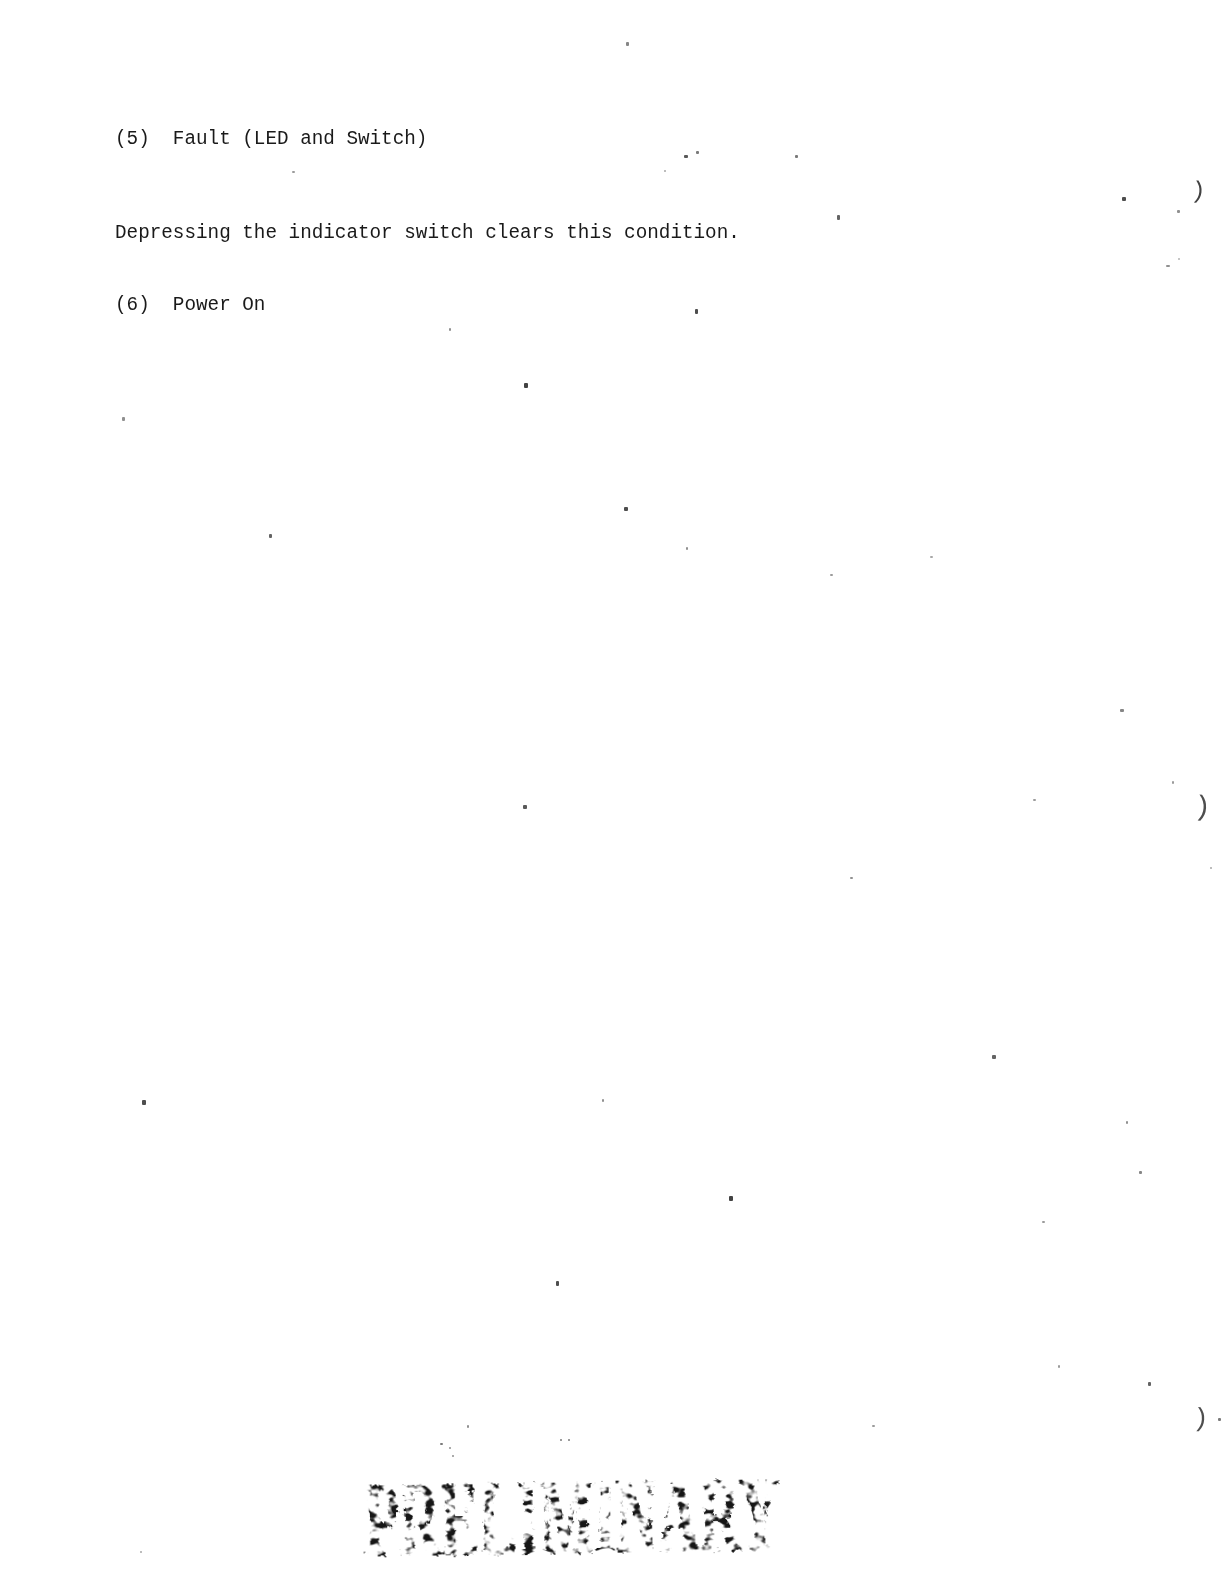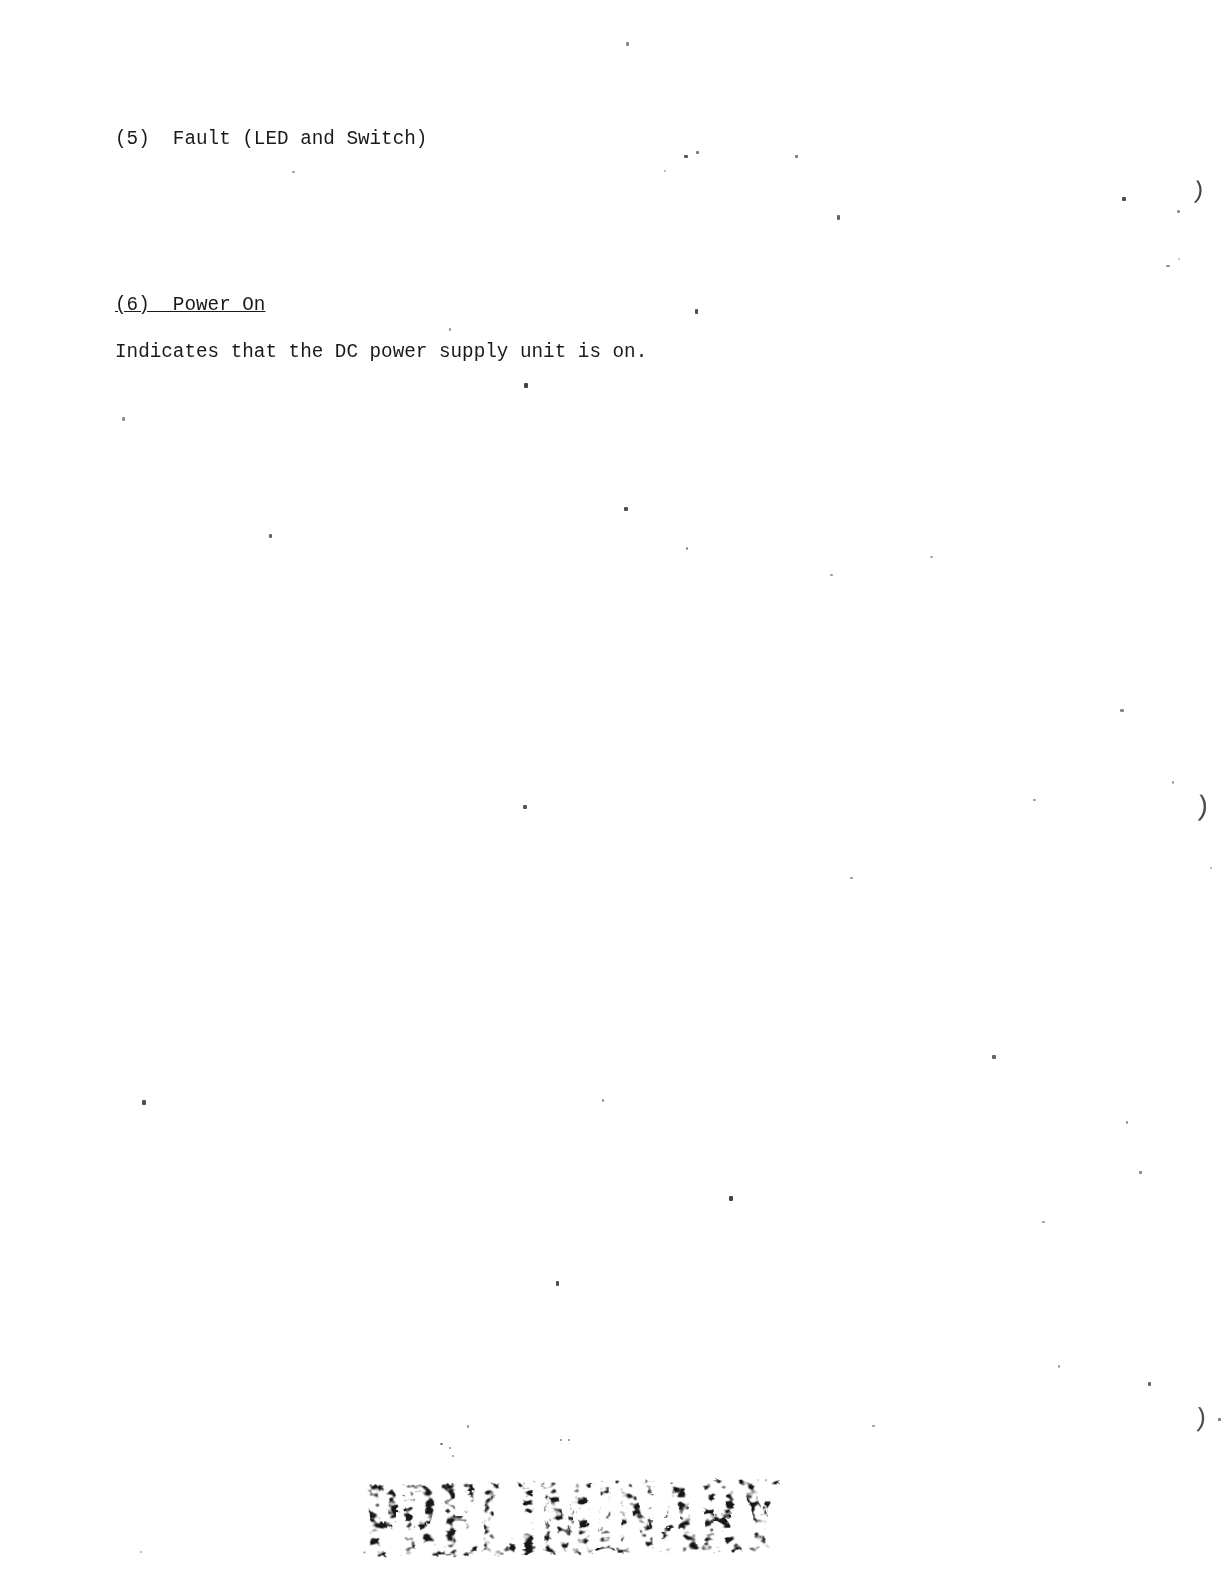--- a/index.html
+++ b/index.html
@@ -21,21 +21,21 @@
     white-space: pre;
     font-size: 19.3px;
     line-height: 22px;
     color: #1a1a1a;
     letter-spacing: 0px;
     font-family: "Liberation Mono", "DejaVu Sans Mono", monospace;
   }
   #sec5-heading { top: 128px; }
   #sec5-line1   { top: 185px; }
   #sec5-line2   { top: 222px; }
-  #sec6-heading { top: 294px; text-decoration: underline; }
+  #sec6-heading { top: 294px; }
   #sec6-line1   { top: 341px; }
 
   .speck {
     position: absolute;
     background: #222222;
     border-radius: 1px;
   }
   .stray-paren {
     position: absolute;
     color: #222222;
@@ -49,24 +49,24 @@
   }
 </style>
 </head>
 <body>
 
 <div class="page">
 
   <div class="tline" id="sec5-heading">(5)  Fault (LED and Switch)</div>
 
 
+  <div class="tline" id="sec5-line2">Depressing the indicator switch clears this condition.</div>
 
   <div class="tline" id="sec6-heading">(6)  Power On</div>
 
-  <div class="tline" id="sec6-line1">Indicates that the DC power supply unit is on.</div>
 
   <svg class="stamp-svg" width="480" height="112" viewBox="0 0 480 112">
     <defs>
       <filter id="stamp-rough" x="-8%" y="-12%" width="116%" height="124%">
         <feTurbulence type="fractalNoise" baseFrequency="0.32" numOctaves="2" seed="11" result="n"></feTurbulence>
         <feDisplacementMap in="SourceGraphic" in2="n" scale="7" result="d"></feDisplacementMap>
         <feTurbulence type="fractalNoise" baseFrequency="0.09 0.13" numOctaves="2" seed="4" result="n2"></feTurbulence>
         <feColorMatrix in="n2" type="matrix" values="0 0 0 0 0  0 0 0 0 0  0 0 0 0 0  0 0 0 7 -2.6" result="holes"></feColorMatrix>
         <feComposite in="d" in2="holes" operator="out"></feComposite>
       </filter>

